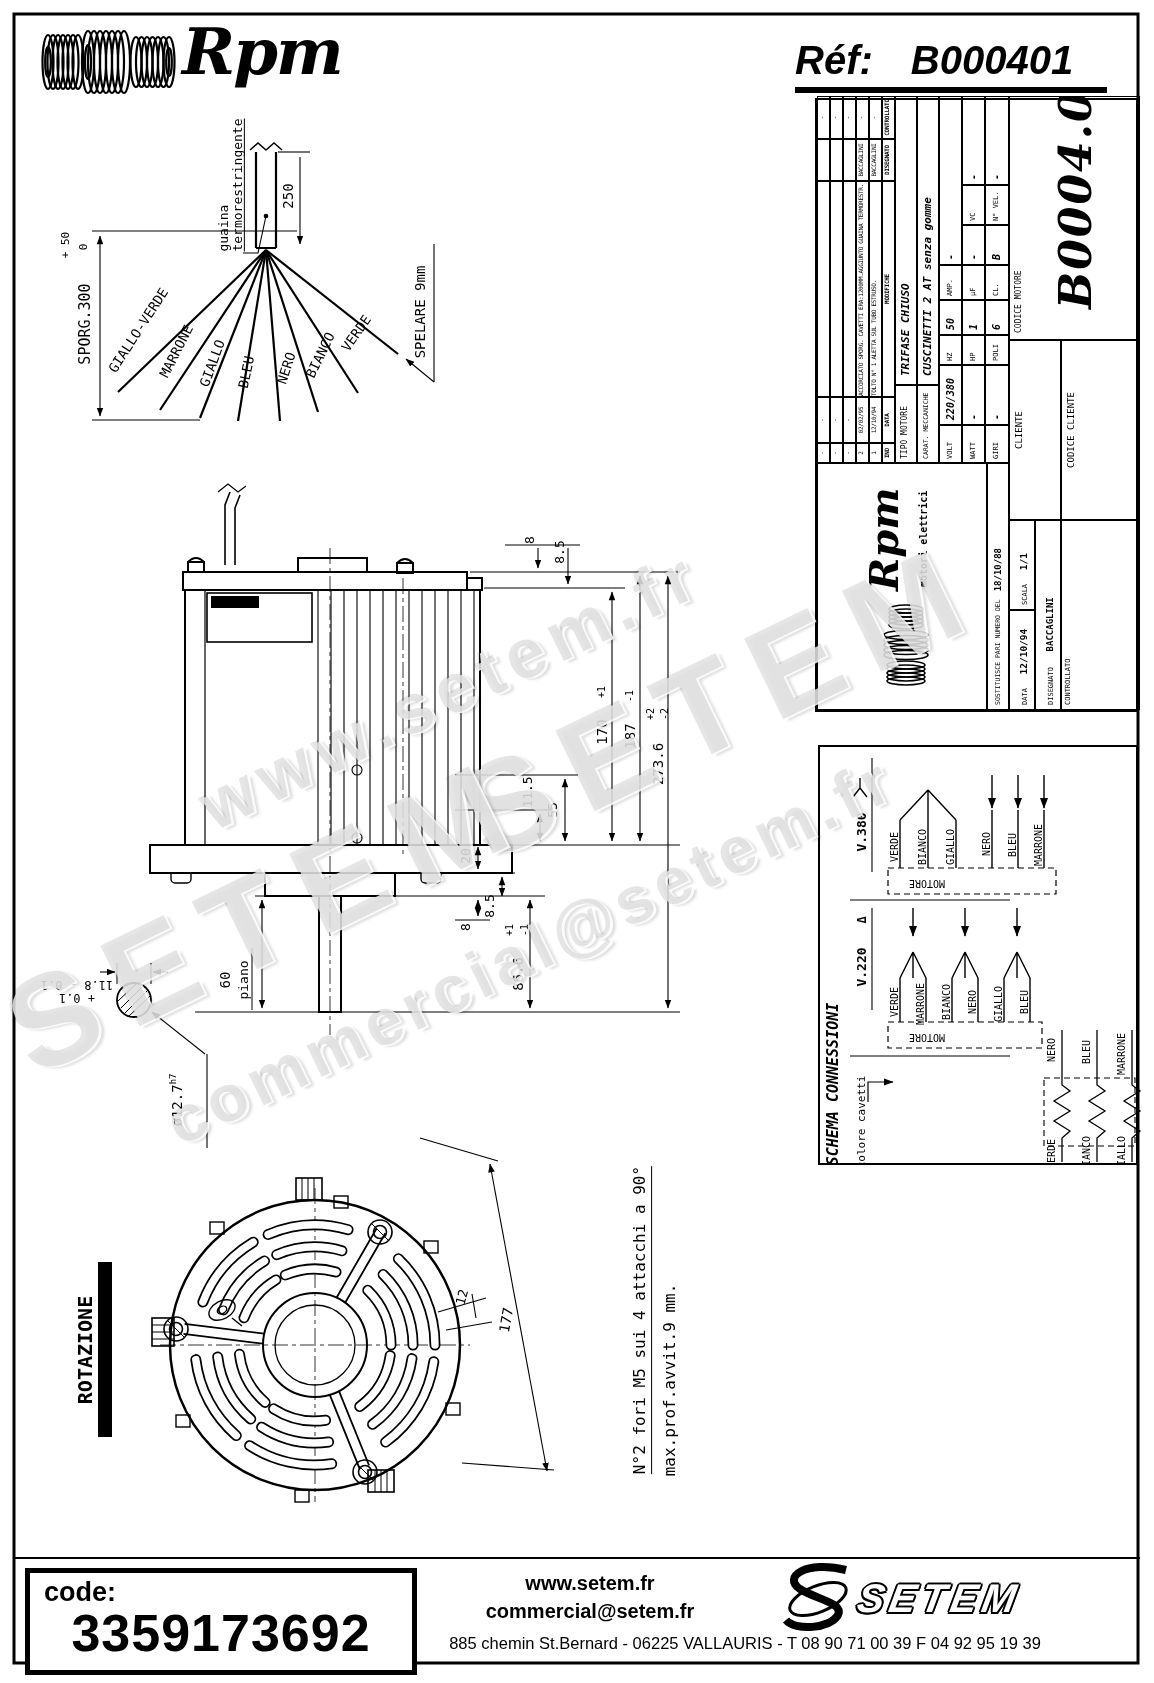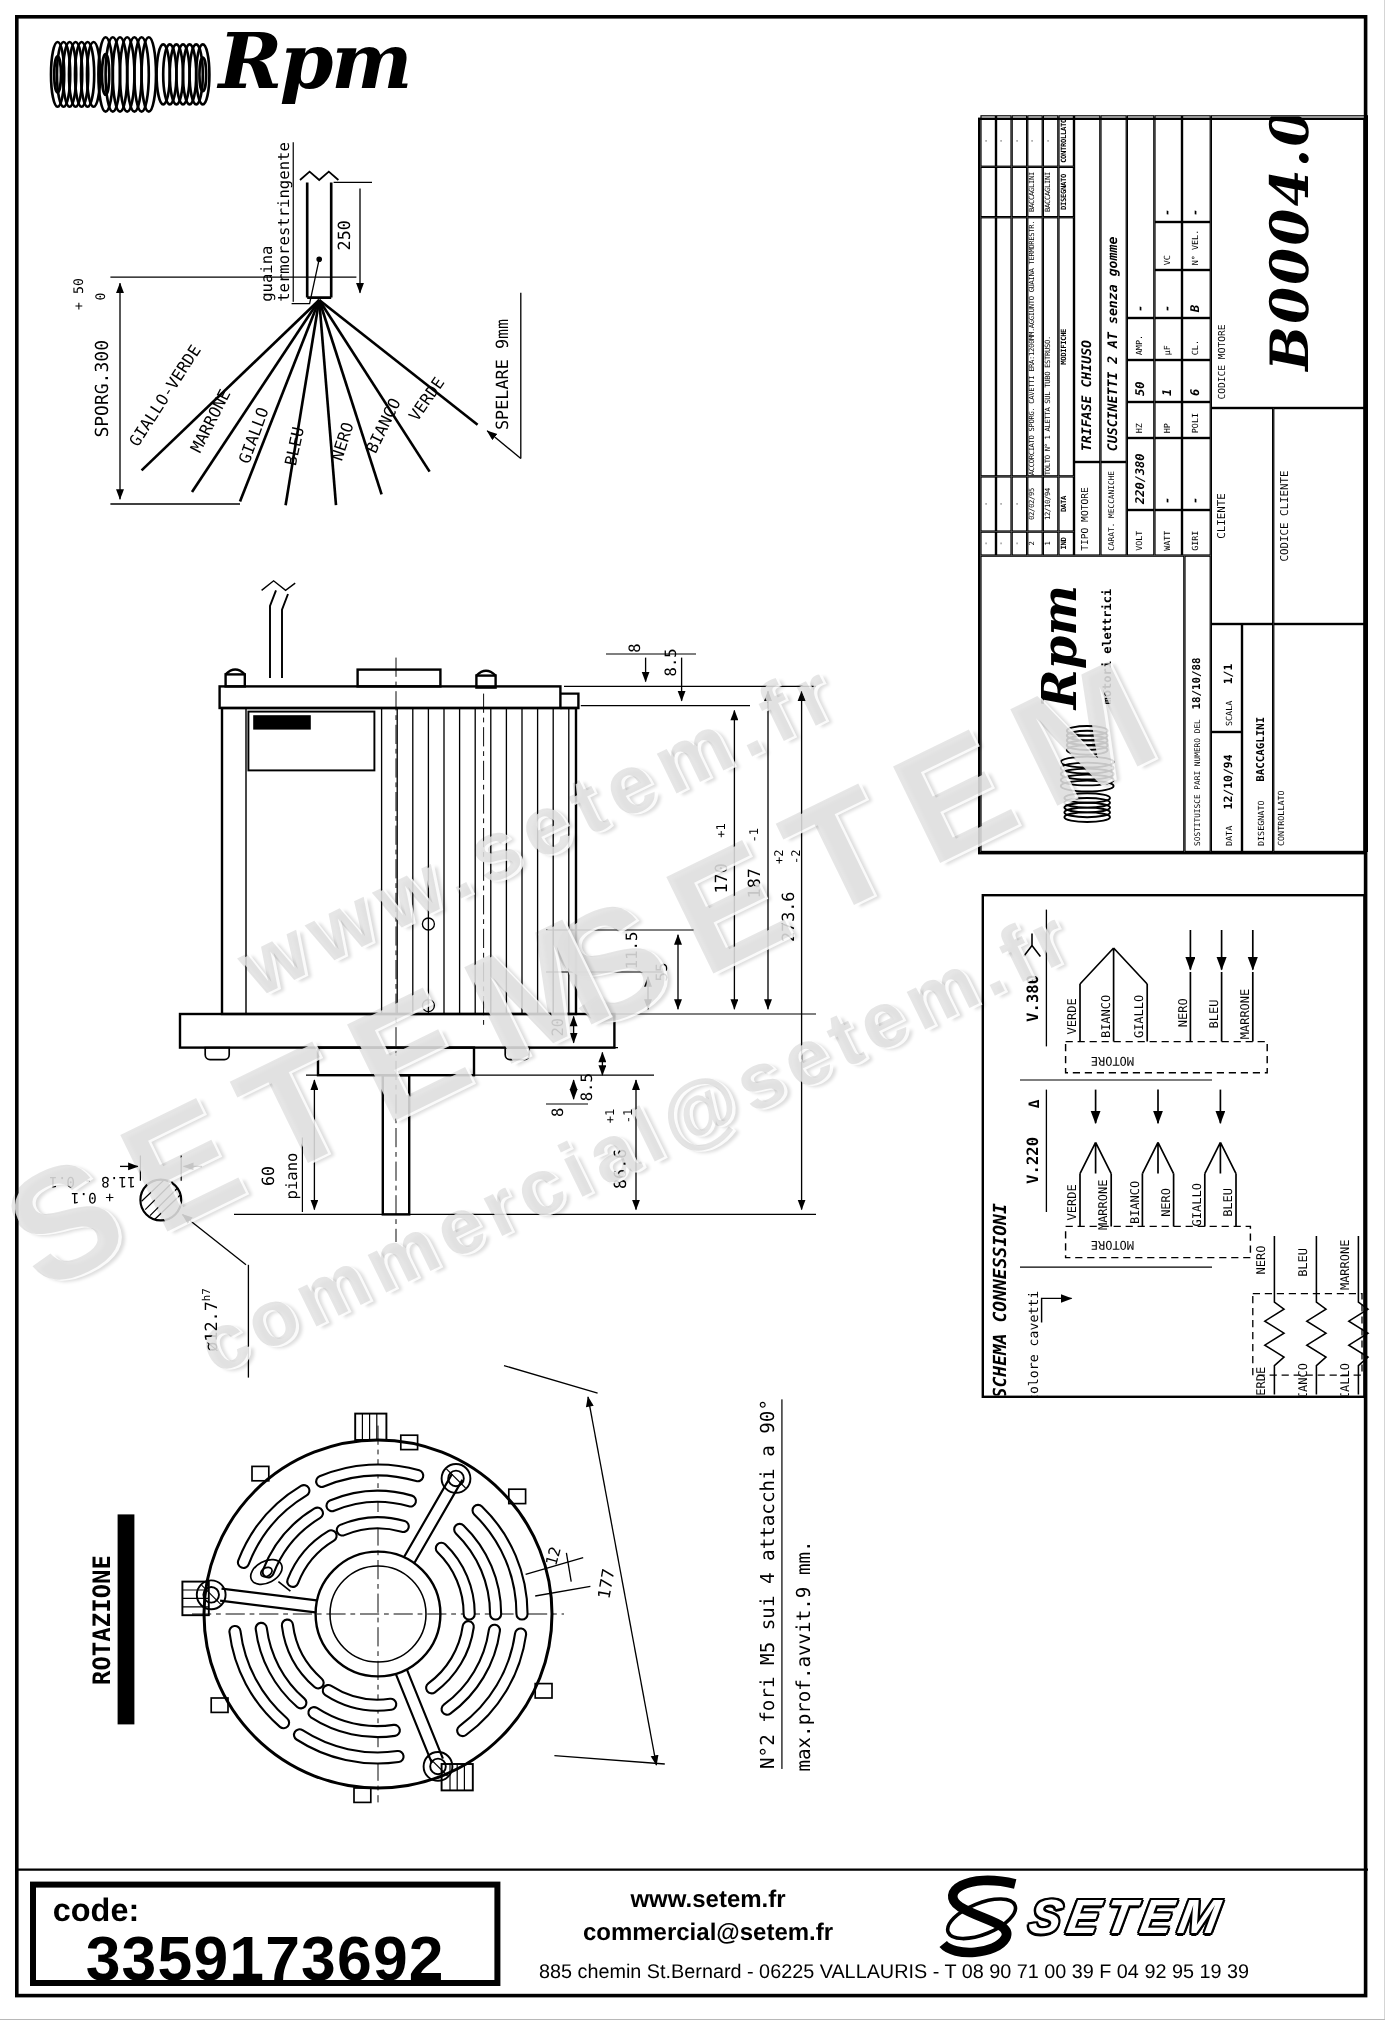--- a/index.html
+++ b/index.html
@@ -282,20 +282,25 @@
     </g>
 
     <g>
       <ellipse cx="818" cy="1599" rx="30" ry="13" transform="rotate(-22 818 1599)" stroke-width="3"></ellipse>
       <path d="M846 1570 C 806 1560, 782 1577, 800 1589 C 818 1600, 844 1603, 838 1615 C 830 1629, 795 1631, 786 1620" stroke-width="8"></path>
     </g>
   </g>
 </svg>
 
 <div class="ab serifit z3" style="left:182px;top:14px;font-size:64px;letter-spacing:-2px;">Rpm</div>
+<div class="ab z3" style="left:795px;top:38px;width:312px;border-bottom:6px solid #000;padding-bottom:4px;
+     font-family:'Liberation Sans',sans-serif;font-style:italic;font-weight:bold;font-size:40px;display:flex;gap:38px;">
+  <span>Réf:</span>
+  <span>B000401</span>
+</div>
 
 <div class="vl z3" style="left:231px;top:185px;font-size:13px;border-bottom:1.3px solid #000;">
   <div>guaina</div>
   <div>termorestringente</div>
 </div>
 <div class="vl z3" style="left:288px;top:196px;font-size:14px;">250</div>
 <div class="vl z3" style="left:86px;top:324px;font-size:15px;">SPORG.300</div>
 <div class="vl z3" style="left:66px;top:245px;font-size:11px;">+ 50</div>
 <div class="vl z3" style="left:84px;top:247px;font-size:11px;">0</div>
 <div class="dl z3" style="--r:-57deg;left:138px;top:330px;font-size:13.5px;">GIALLO-VERDE</div>
@@ -482,21 +487,21 @@
   <div class="vl" style="left:232px;top:407px;font-size:10px;">VERDE</div>
   <div class="vl" style="left:267px;top:407px;font-size:10px;">BIANCO</div>
   <div class="vl" style="left:302px;top:407px;font-size:10px;">GIALLO</div>
 </div>
 
 <div class="wm" style="left:450px;top:690px;font-size:70px;letter-spacing:8px;">www.setem.fr</div>
 <div class="wm" style="left:720px;top:700px;font-size:130px;letter-spacing:22px;">SETEM</div>
 <div class="wm" style="left:265px;top:915px;font-size:130px;letter-spacing:22px;">SETEM</div>
 <div class="wm" style="left:530px;top:950px;font-size:66px;letter-spacing:6px;">commercial@setem.fr</div>
 
-<div class="ab z4" style="left:25px;top:1568px;width:392px;height:87px;border:5px solid #000;box-sizing:border-box;background:#fff;">
+<div class="ab z4" style="left:25px;top:1568px;width:392px;height:107px;border:5px solid #000;box-sizing:border-box;background:#fff;">
   <div class="ab" style="left:14px;top:4px;font-family:'Liberation Sans',sans-serif;font-weight:bold;font-size:27px;">code:</div>
   <div class="ab" style="left:0;top:30px;width:100%;text-align:center;font-family:'Liberation Sans',sans-serif;font-weight:bold;font-size:52px;letter-spacing:1px;">3359173692</div>
 </div>
 <div class="ab z4" style="left:460px;top:1572px;width:260px;text-align:center;font-family:'Liberation Sans',sans-serif;font-weight:bold;font-size:20px;">www.setem.fr</div>
 <div class="ab z4" style="left:460px;top:1600px;width:260px;text-align:center;font-family:'Liberation Sans',sans-serif;font-weight:bold;font-size:20px;">commercial@setem.fr</div>
 <div class="ab z4" style="left:858px;top:1576px;font-family:'Liberation Sans',sans-serif;font-style:italic;font-weight:bold;font-size:40px;letter-spacing:5px;transform:skewX(-10deg);color:#fff;text-shadow:2px 0 #000,-2px 0 #000,0 2px #000,0 -2px #000,1.5px 1.5px #000,-1.5px -1.5px #000,1.5px -1.5px #000,-1.5px 1.5px #000;">SETEM</div>
 <div class="ab z4" style="left:330px;top:1634px;width:830px;text-align:center;font-family:'Liberation Sans',sans-serif;font-size:16.5px;">885 chemin St.Bernard  -  06225 VALLAURIS  -  T 08 90 71 00 39   F 04 92 95 19 39</div>
 
 </div>
 

